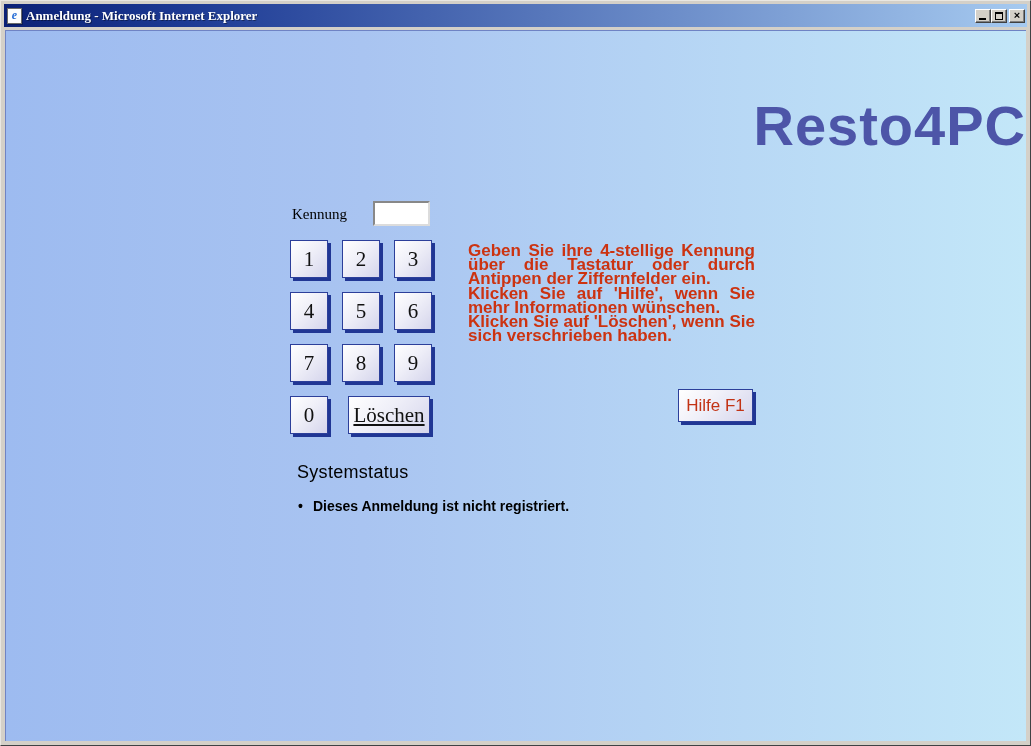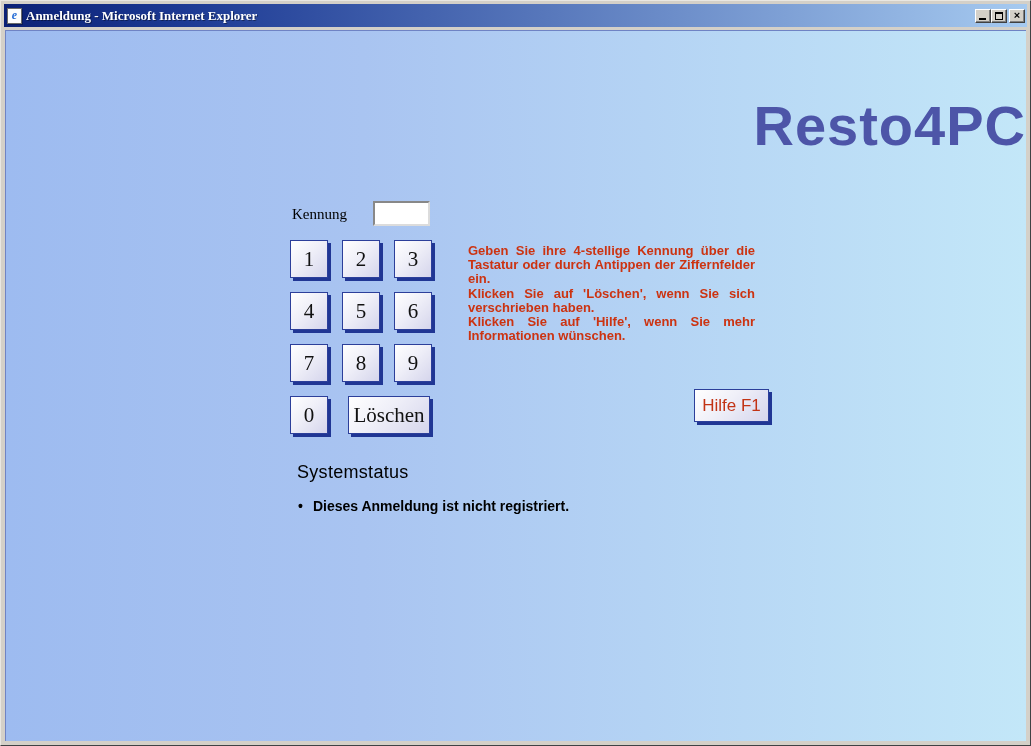--- a/index.html
+++ b/index.html
@@ -87,35 +87,34 @@
     box-shadow:3px 3px 0 0 #203694;
     font-family:"Liberation Serif", serif;
     font-size:21px; color:#111;
     display:flex; align-items:center; justify-content:center;
     cursor:pointer;
   }
   .key-btn.wide { width:82px; }
 
   .instructions {
     position:absolute; left:462px; top:213px; width:287px;
-    color:#cc3311; font-size:13px; font-weight:bold;
+    color:#cc3311; font-size:17px; font-weight:bold;
     line-height:14.2px; text-align:justify;
   }
 
   .hilfe-btn {
     position:absolute; left:672px; top:358px;
     width:75px; height:33px;
     background:linear-gradient(135deg, #ffffff 0%, #efeff8 45%, #d5d5ec 100%);
     border:1px solid #2c3f9a;
     box-shadow:3px 3px 0 0 #203694;
     font-family:"Liberation Sans", sans-serif;
     font-size:17px; color:#c23315;
     display:flex; align-items:center; justify-content:center;
     cursor:pointer;
-    margin-left:16px;
   }
 
   .status-heading {
     position:absolute; left:291px; top:431px;
     font-size:18px; font-weight:normal; color:#000;
     letter-spacing:0.3px;
   }
   .status-item {
     position:absolute; left:292px; top:467px;
     display:flex; align-items:center;
@@ -152,26 +151,26 @@
     <div class="key-btn" style="left:284px; top:209px;">1</div>
     <div class="key-btn" style="left:336px; top:209px;">2</div>
     <div class="key-btn" style="left:388px; top:209px;">3</div>
     <div class="key-btn" style="left:284px; top:261px;">4</div>
     <div class="key-btn" style="left:336px; top:261px;">5</div>
     <div class="key-btn" style="left:388px; top:261px;">6</div>
     <div class="key-btn" style="left:284px; top:313px;">7</div>
     <div class="key-btn" style="left:336px; top:313px;">8</div>
     <div class="key-btn" style="left:388px; top:313px;">9</div>
     <div class="key-btn" style="left:284px; top:365px;">0</div>
-    <div class="key-btn wide" style="left:342px; top:365px;">Löschen</div>
+    <div class="key-btn wide" style="left:342px; top:365px;text-decoration:underline;">Löschen</div>
 
     <div class="instructions">
       <div>Geben Sie ihre 4-stellige Kennung über die Tastatur oder durch Antippen der Ziffernfelder ein.</div>
+      <div>Klicken Sie auf 'Hilfe', wenn Sie mehr Informationen wünschen.</div>
       <div>Klicken Sie auf 'Löschen', wenn Sie sich verschrieben haben.</div>
-      <div>Klicken Sie auf 'Hilfe', wenn Sie mehr Informationen wünschen.</div>
     </div>
 
     <div class="hilfe-btn">Hilfe F1</div>
 
     <div class="status-heading">Systemstatus</div>
 
     <div class="status-item">
       <span class="bullet">•</span>
       <span>Dieses Anmeldung ist nicht registriert.</span>
     </div>

